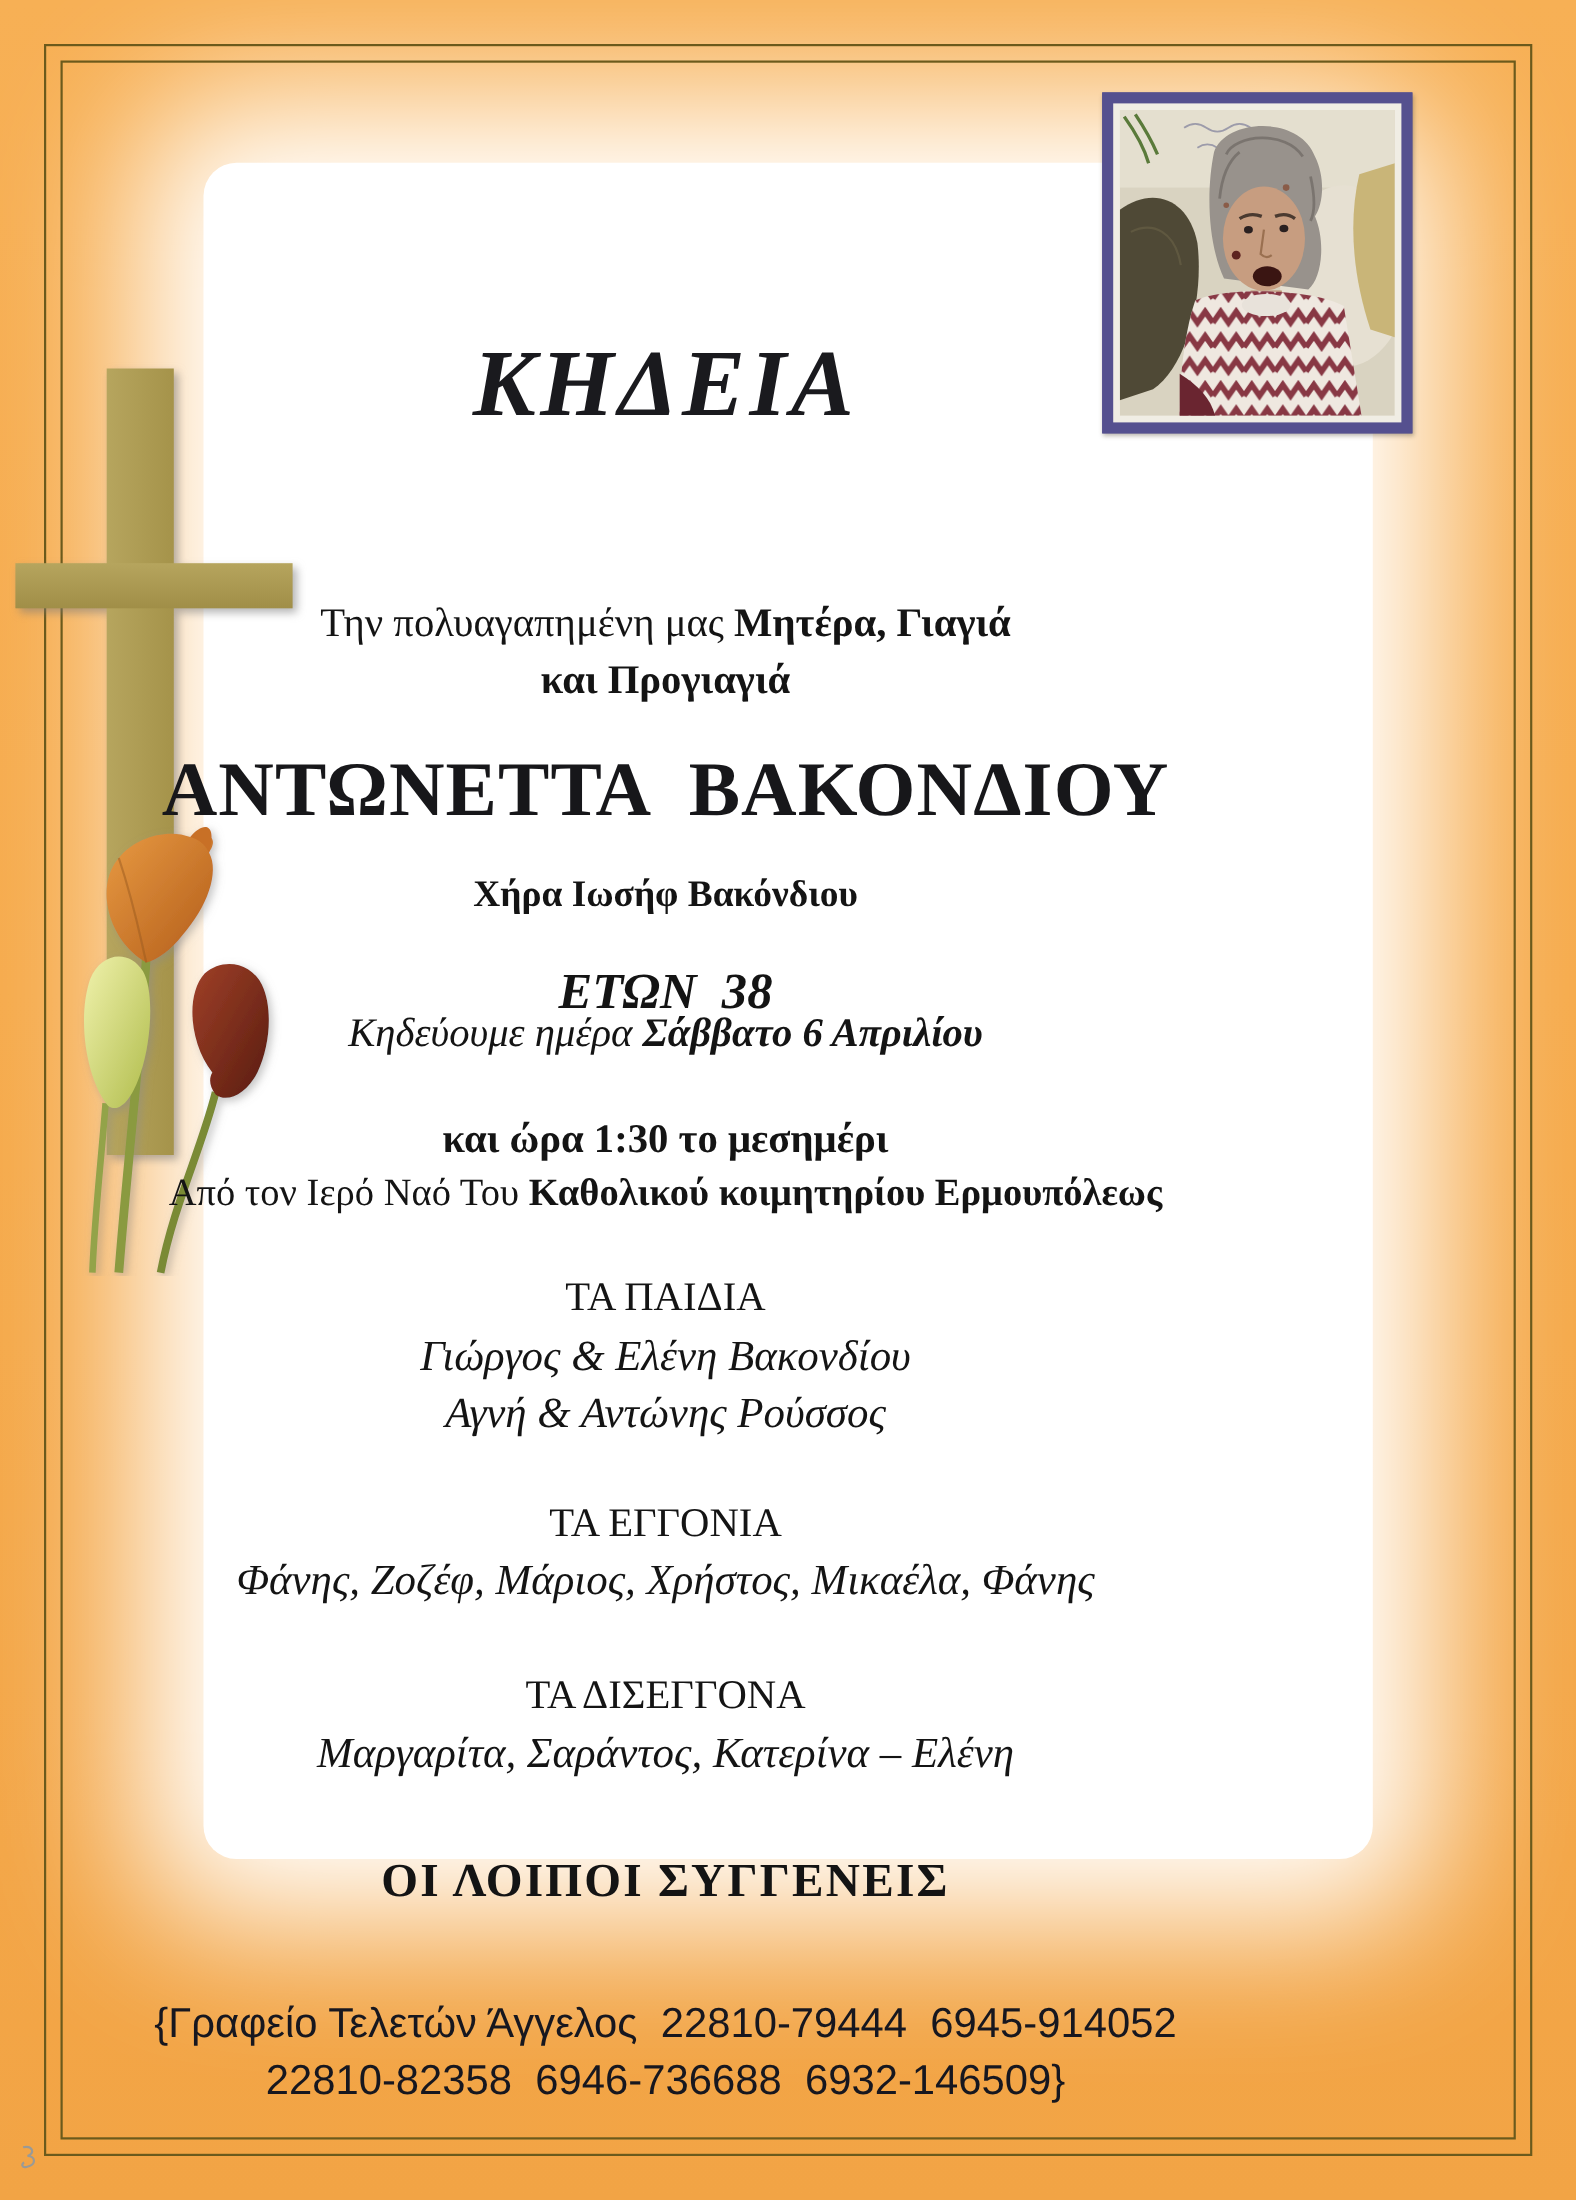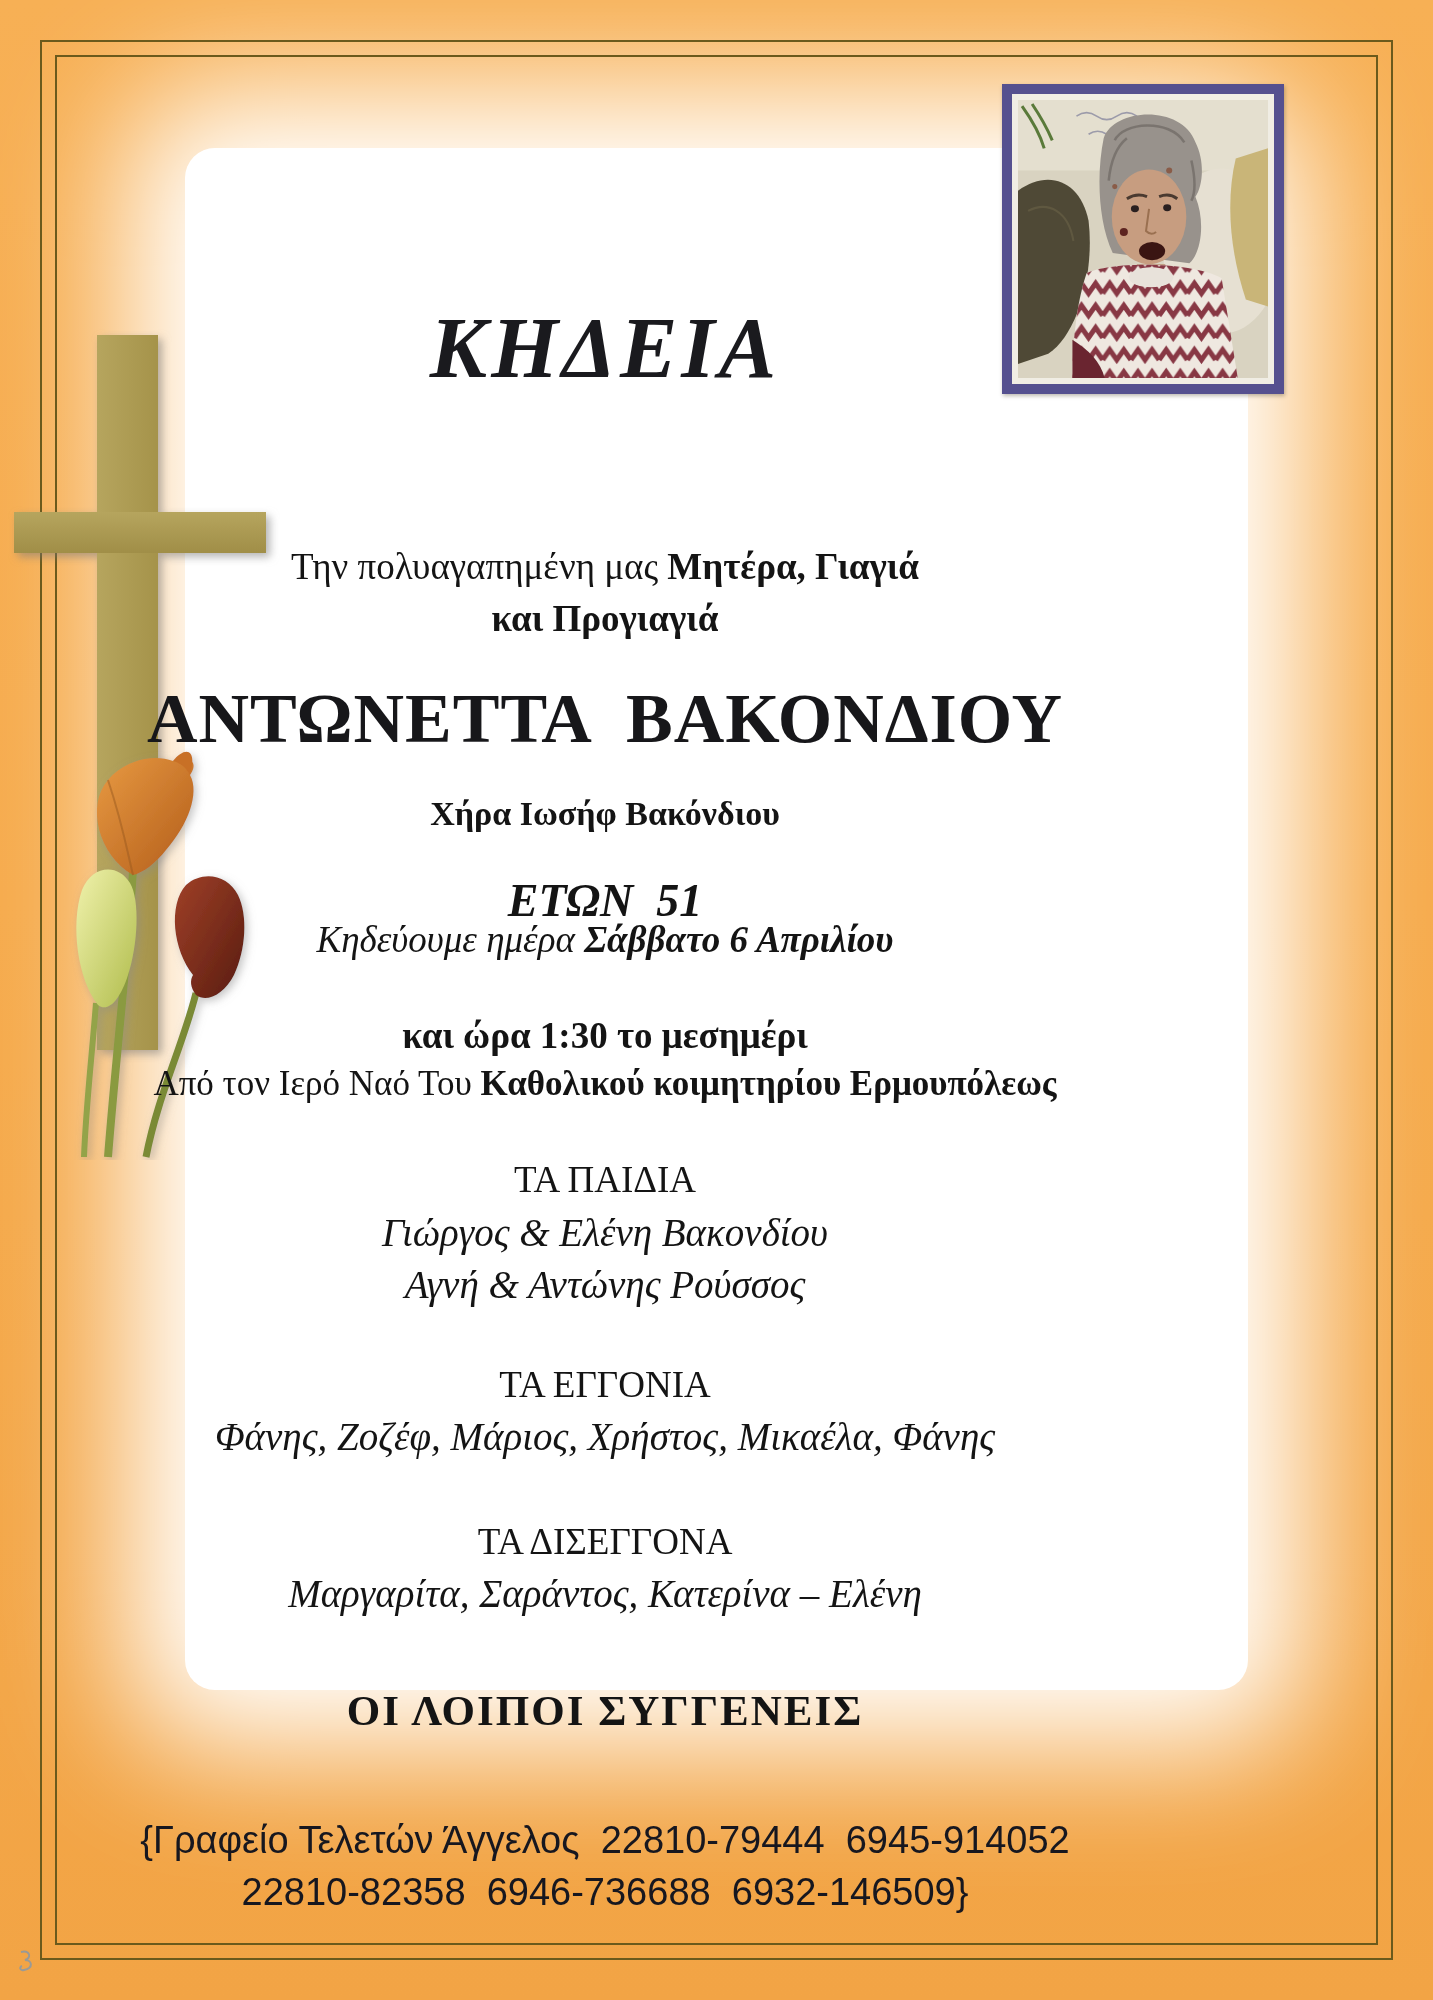--- a/index.html
+++ b/index.html
@@ -148,21 +148,21 @@
     </div>
   </div>
 
   <div class="tline t-title">ΚΗΔΕΙΑ</div>
 
   <div class="tline t-intro1"><span>Την πολυαγαπημένη μας </span><span class="bold">Μητέρα, Γιαγιά</span></div>
   <div class="tline t-intro2">και Προγιαγιά</div>
 
   <div class="tline t-name pre">ΑΝΤΩΝΕΤΤΑ  ΒΑΚΟΝΔΙΟΥ</div>
   <div class="tline t-widow">Χήρα Ιωσήφ Βακόνδιου</div>
-  <div class="tline t-age pre">ΕΤΩΝ  51</div>
+  <div class="tline t-age pre">ΕΤΩΝ  38</div>
 
   <div class="tline t-svc1"><span>Κηδεύουμε ημέρα </span><span class="bold">Σάββατο 6 Απριλίου</span></div>
   <div class="tline t-svc2">και ώρα 1:30 το μεσημέρι</div>
   <div class="tline t-svc3"><span>Από τον Ιερό Ναό Του </span><span class="bold">Καθολικού κοιμητηρίου Ερμουπόλεως</span></div>
 
   <div class="tline t-sec-head t-s1h">ΤΑ ΠΑΙΔΙΑ</div>
   <div class="tline t-sec-line t-s1a">Γιώργος &amp; Ελένη Βακονδίου</div>
   <div class="tline t-sec-line t-s1b">Αγνή &amp; Αντώνης Ρούσσος</div>
 
   <div class="tline t-sec-head t-s2h">ΤΑ ΕΓΓΟΝΙΑ</div>

